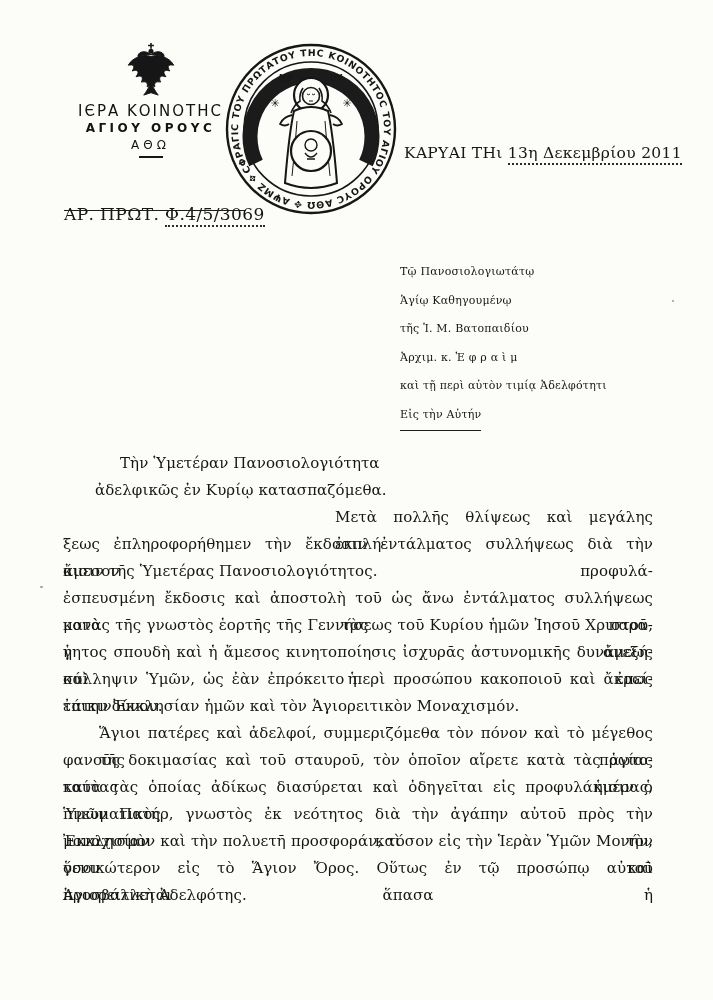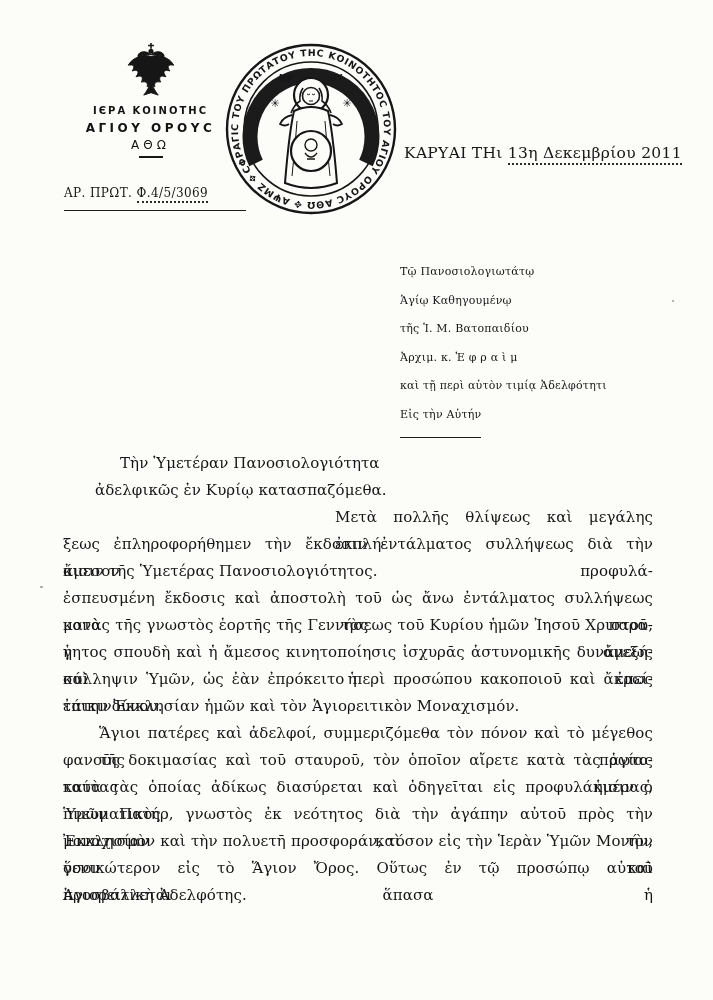--- a/index.html
+++ b/index.html
@@ -13,42 +13,42 @@
     overflow:hidden;
   }
   
   .org{
     position:absolute;left:68px;top:42px;width:165px;
     text-align:center;
     font-family:"DejaVu Sans","Liberation Sans",sans-serif;
     color:#131313;
   }
   .org .eagle{display:block;margin:0 auto 4px auto;}
-  .org-line1{font-size:10px;font-weight:bold;letter-spacing:2px;line-height:18px;}
+  .org-line1{font-size:15px;font-weight:normal;letter-spacing:2px;line-height:18px;}
   .org-line2{font-size:12px;font-weight:bold;letter-spacing:3.5px;line-height:17px;}
   .org-line3{font-size:12px;font-weight:normal;letter-spacing:4px;line-height:16px;}
   .org-rule{width:24px;height:0;border-top:2px solid #161616;margin:3px auto 0 auto;}
   .protocol{
-    position:absolute;left:64px;top:186px;
-    font-size:12px;letter-spacing:.4px;white-space:nowrap;
+    position:absolute;left:64px;top:204px;
+    font-size:17px;letter-spacing:.4px;white-space:nowrap;
   }
   .dotted{border-bottom:2px dotted #2a2a2a;padding-bottom:1px;}
   .proto-rule{position:absolute;left:64px;top:210px;width:182px;border-top:1.5px solid #1d1d1d;}
   .seal{position:absolute;left:223px;top:41px;width:176px;height:176px;}
   .dateline{
     position:absolute;left:404px;top:144px;
     font-size:15.5px;letter-spacing:.3px;white-space:nowrap;
   }
   
   .recipient{
     position:absolute;left:400px;top:258px;
     font-size:11px;line-height:28.6px;letter-spacing:.2px;
   }
   .destination{
-    display:inline-block;border-bottom:1.5px solid #1c1c1c;padding-bottom:7px;
+    display:inline-block;border-bottom:1.5px solid #1c1c1c;padding-bottom:0px;
   }
   
   .letter-body{
     position:absolute;left:63px;top:450px;width:590px;
     font-size:15px;line-height:27px;letter-spacing:.1px;
   }
   .line{
     text-align:justify;
     text-align-last:justify;
     height:27px;overflow:visible;white-space:nowrap;

